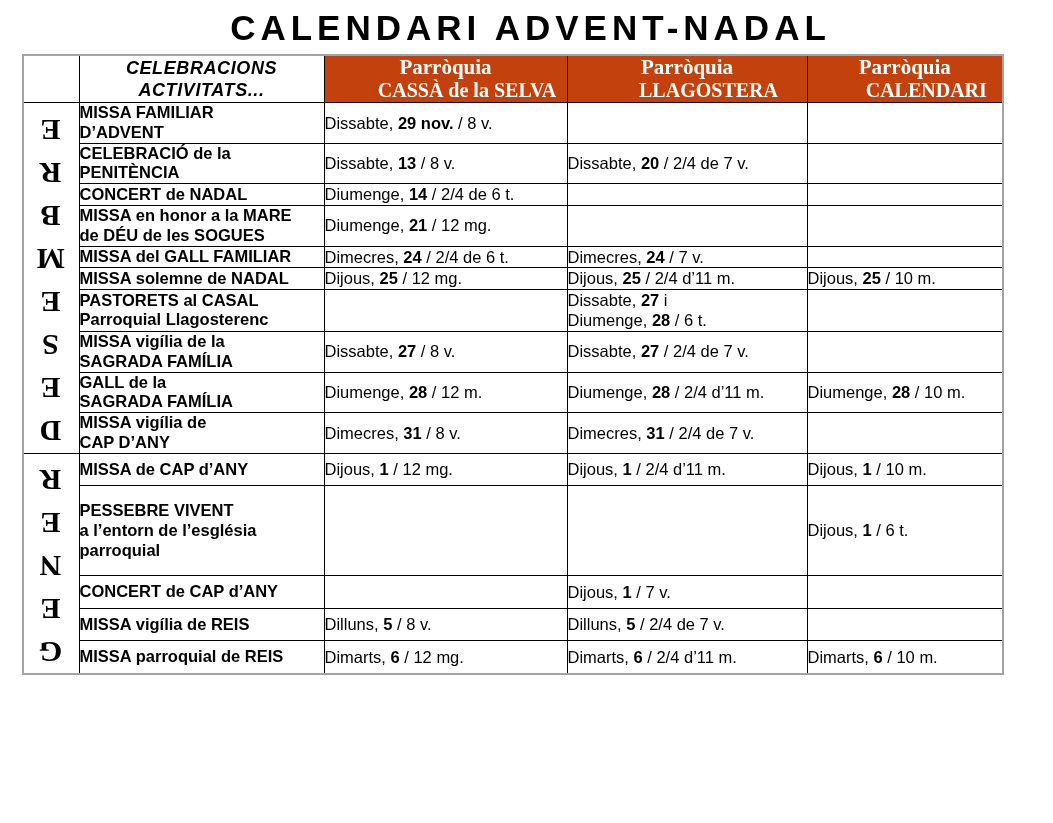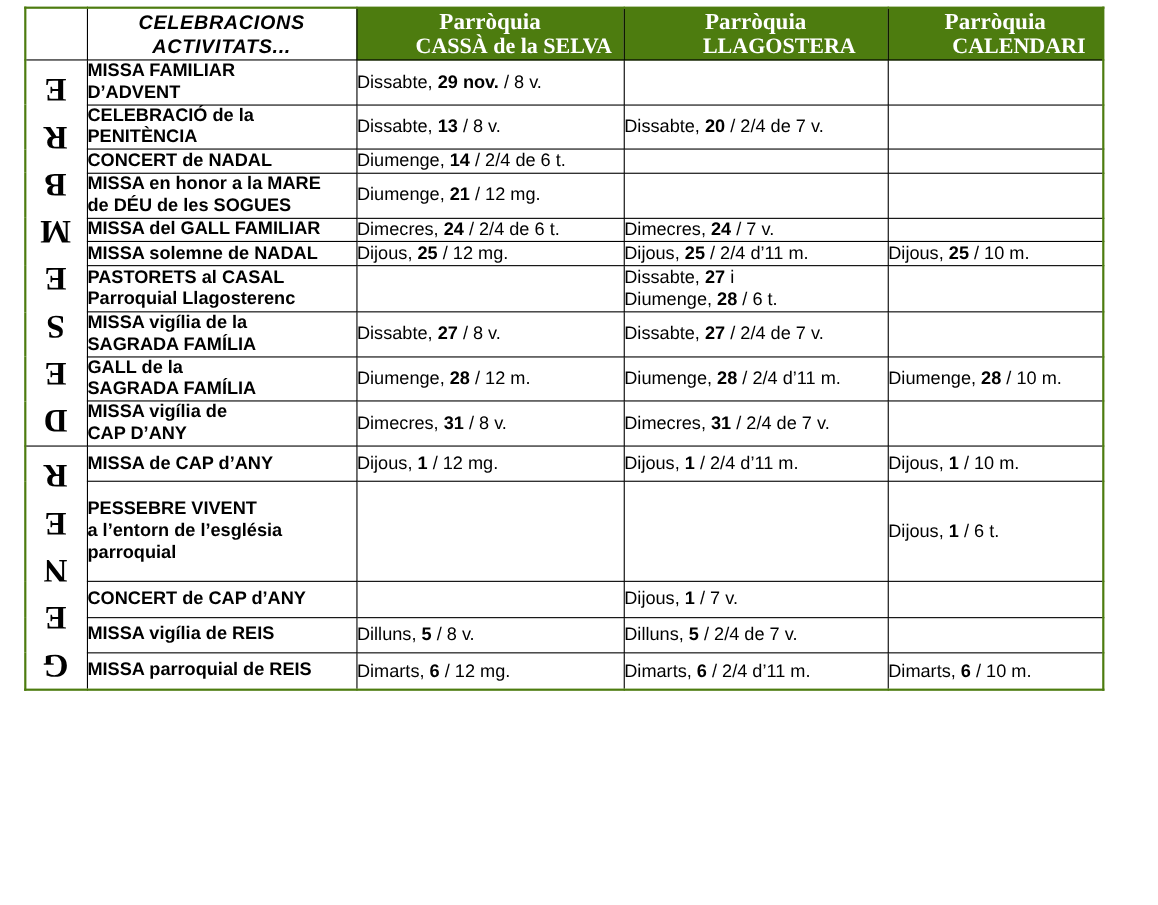--- a/index.html
+++ b/index.html
@@ -29,21 +29,21 @@
     font-family: "Liberation Sans", sans-serif;
     font-size: 35px;
     font-weight: bold;
     letter-spacing: 5px;
     white-space: nowrap;
   }
   table.cal {
     border-collapse: collapse;
     table-layout: fixed;
     width: 888px;
-    border: 2px solid #4d7c0f;
+    border: 2px solid #a3a3a3;
   }
   table.cal td, table.cal th {
     border: 1px solid #000;
     padding: 0;
     vertical-align: middle;
   }
   
   col.c-month { width: 56px; }
   col.c-act   { width: 245px; }
   col.c-p1    { width: 243px; }
@@ -59,21 +59,21 @@
     background: #ffffff;
     text-align: center;
     font-style: italic;
     font-weight: bold;
     font-size: 18px;
     line-height: 1.25;
     letter-spacing: 0.6px;
     padding: 4px 2px;
   }
   .hdr-par {
-    background: #4d7c0f;
+    background: #c2410c;
     color: #ffffff;
     text-align: center;
     padding: 4px 3px 6px 3px;
     border-left: 3px solid #ffffff;
     border-right: 3px solid #ffffff;
     border-top: 2px solid #17365d;
     border-bottom: 2px solid #17365d;
   }
   .hdr-par .l1 {
     font-family: "Liberation Serif", serif;
@@ -124,20 +124,23 @@
     white-space: nowrap;
   }
   .val .b { font-weight: bold; }
   .row-sep-top > td { border-top: 2px solid #000; }
 </style>
 </head>
 <body>
 
 <div class="page">
 
+  <div class="title-bar">
+    <span class="title">CALENDARI ADVENT-NADAL</span>
+  </div>
 
   <table class="cal">
     <colgroup>
       <col class="c-month">
       <col class="c-act">
       <col class="c-p1">
       <col class="c-p2">
       <col class="c-p3">
     </colgroup>
     <thead>

